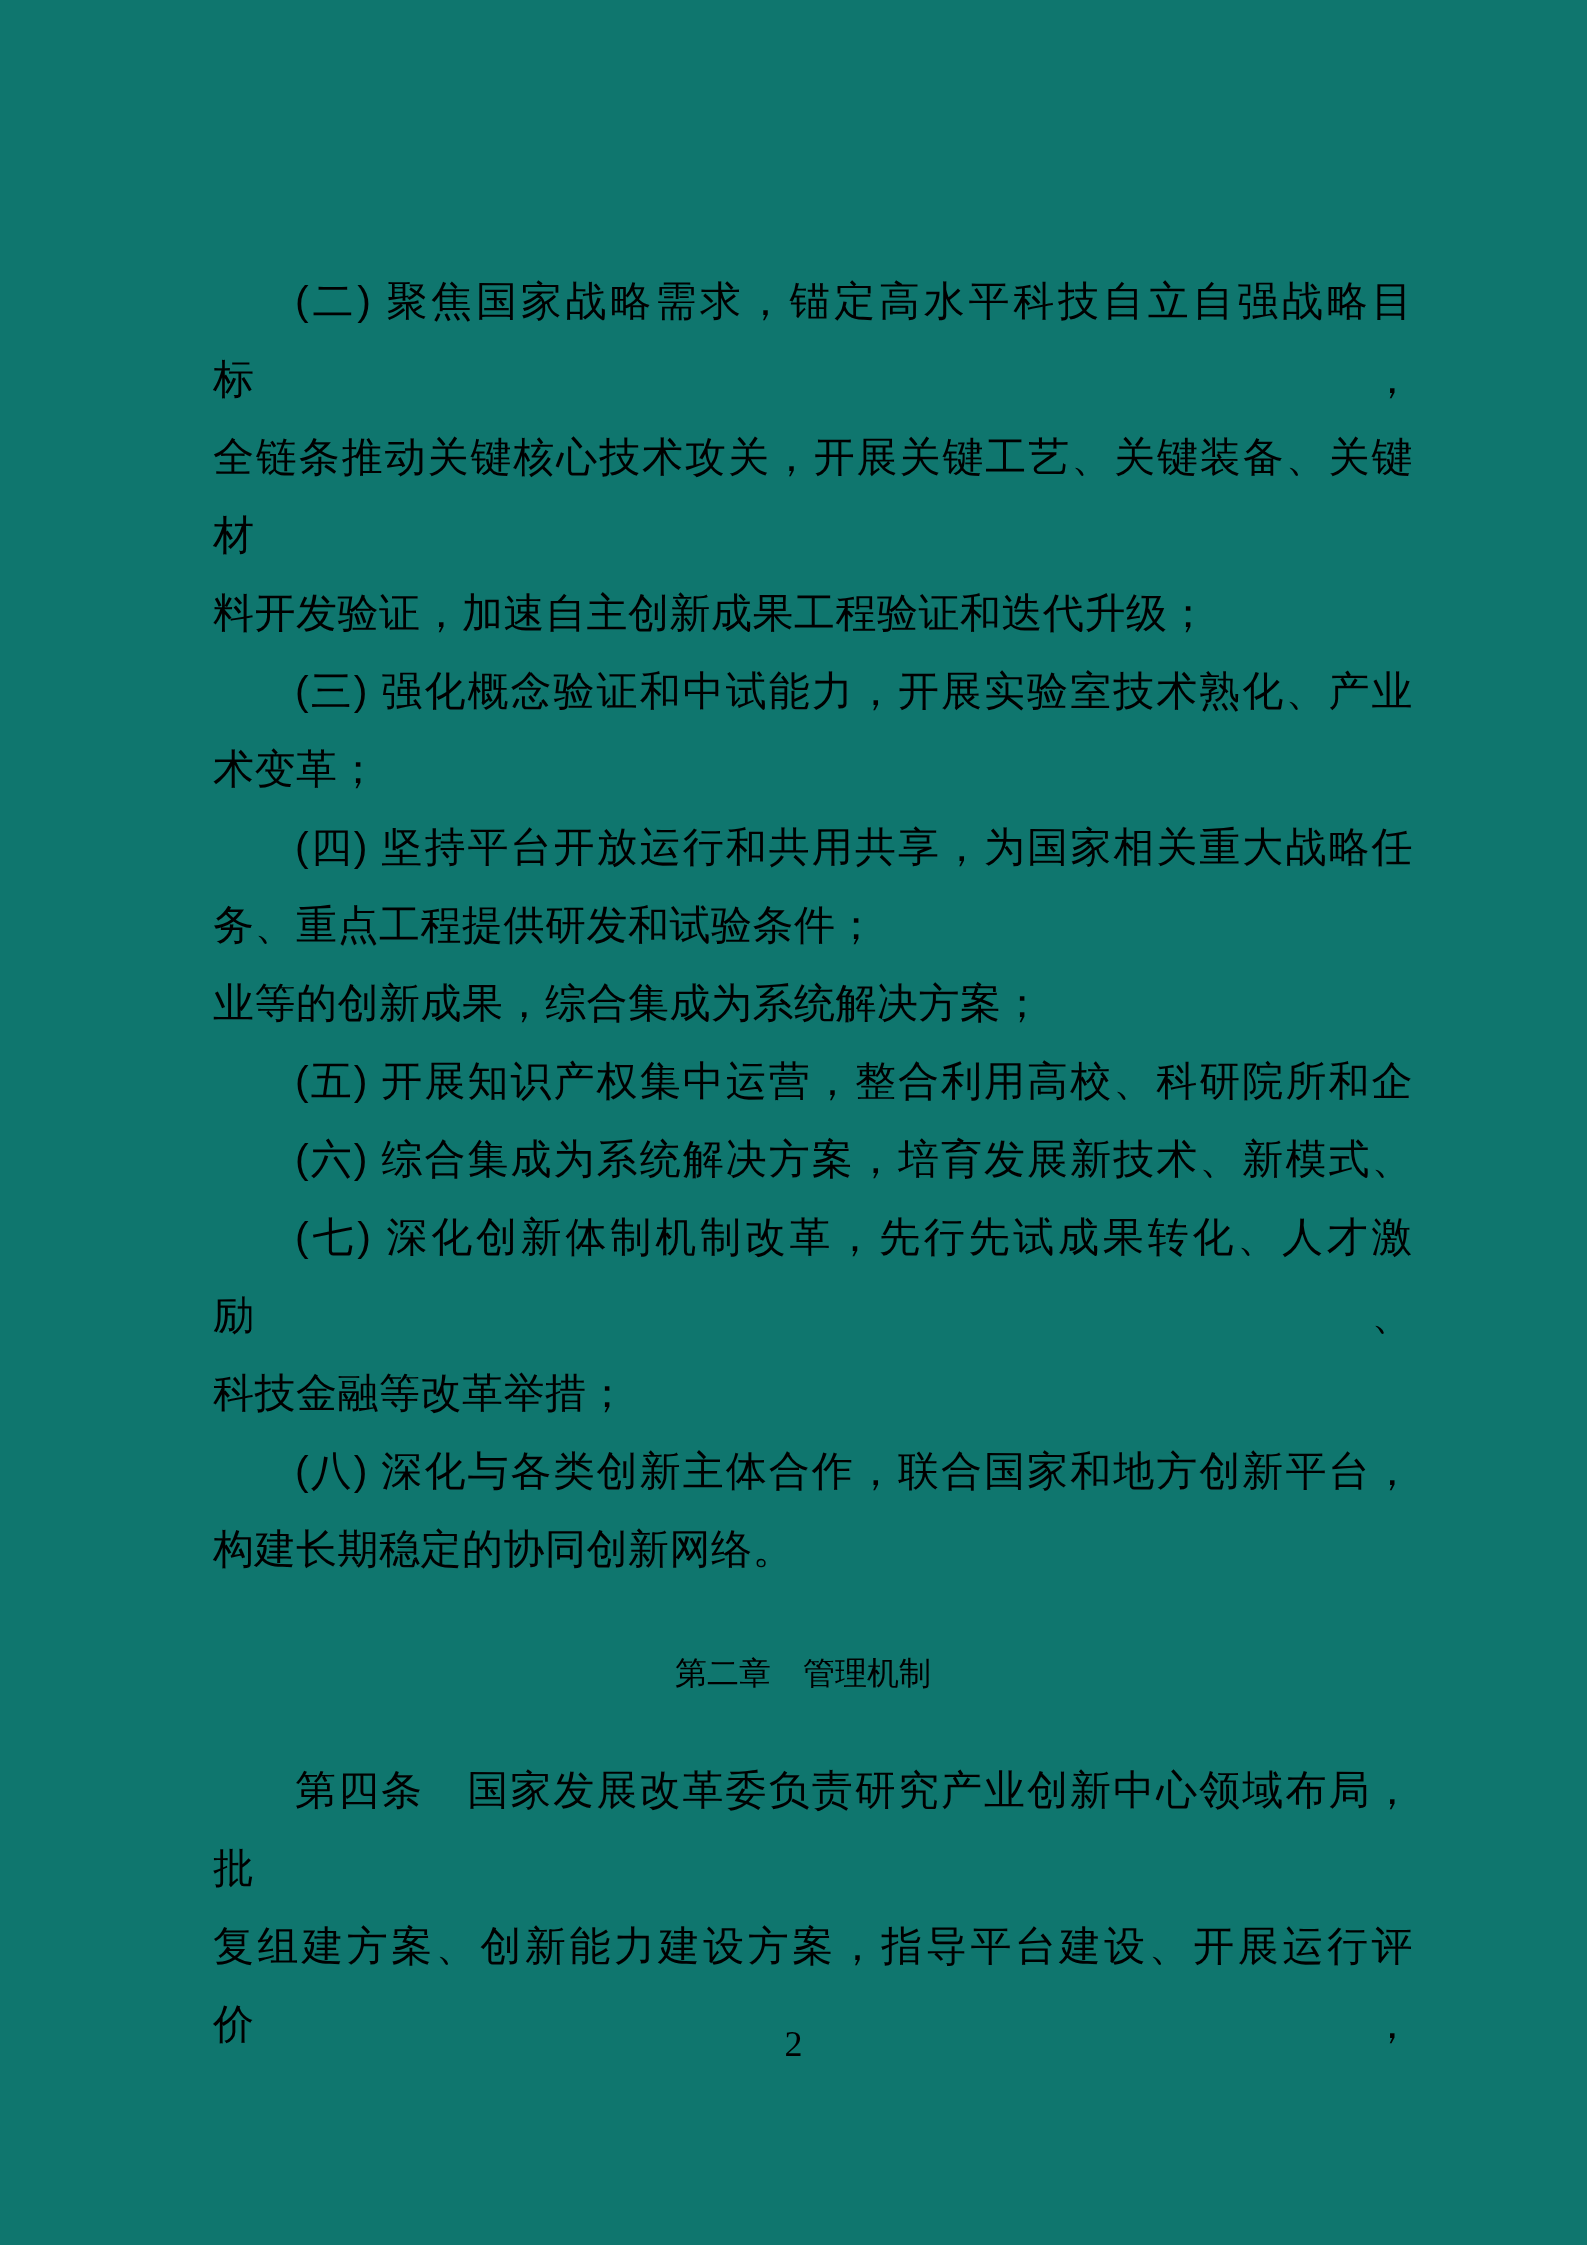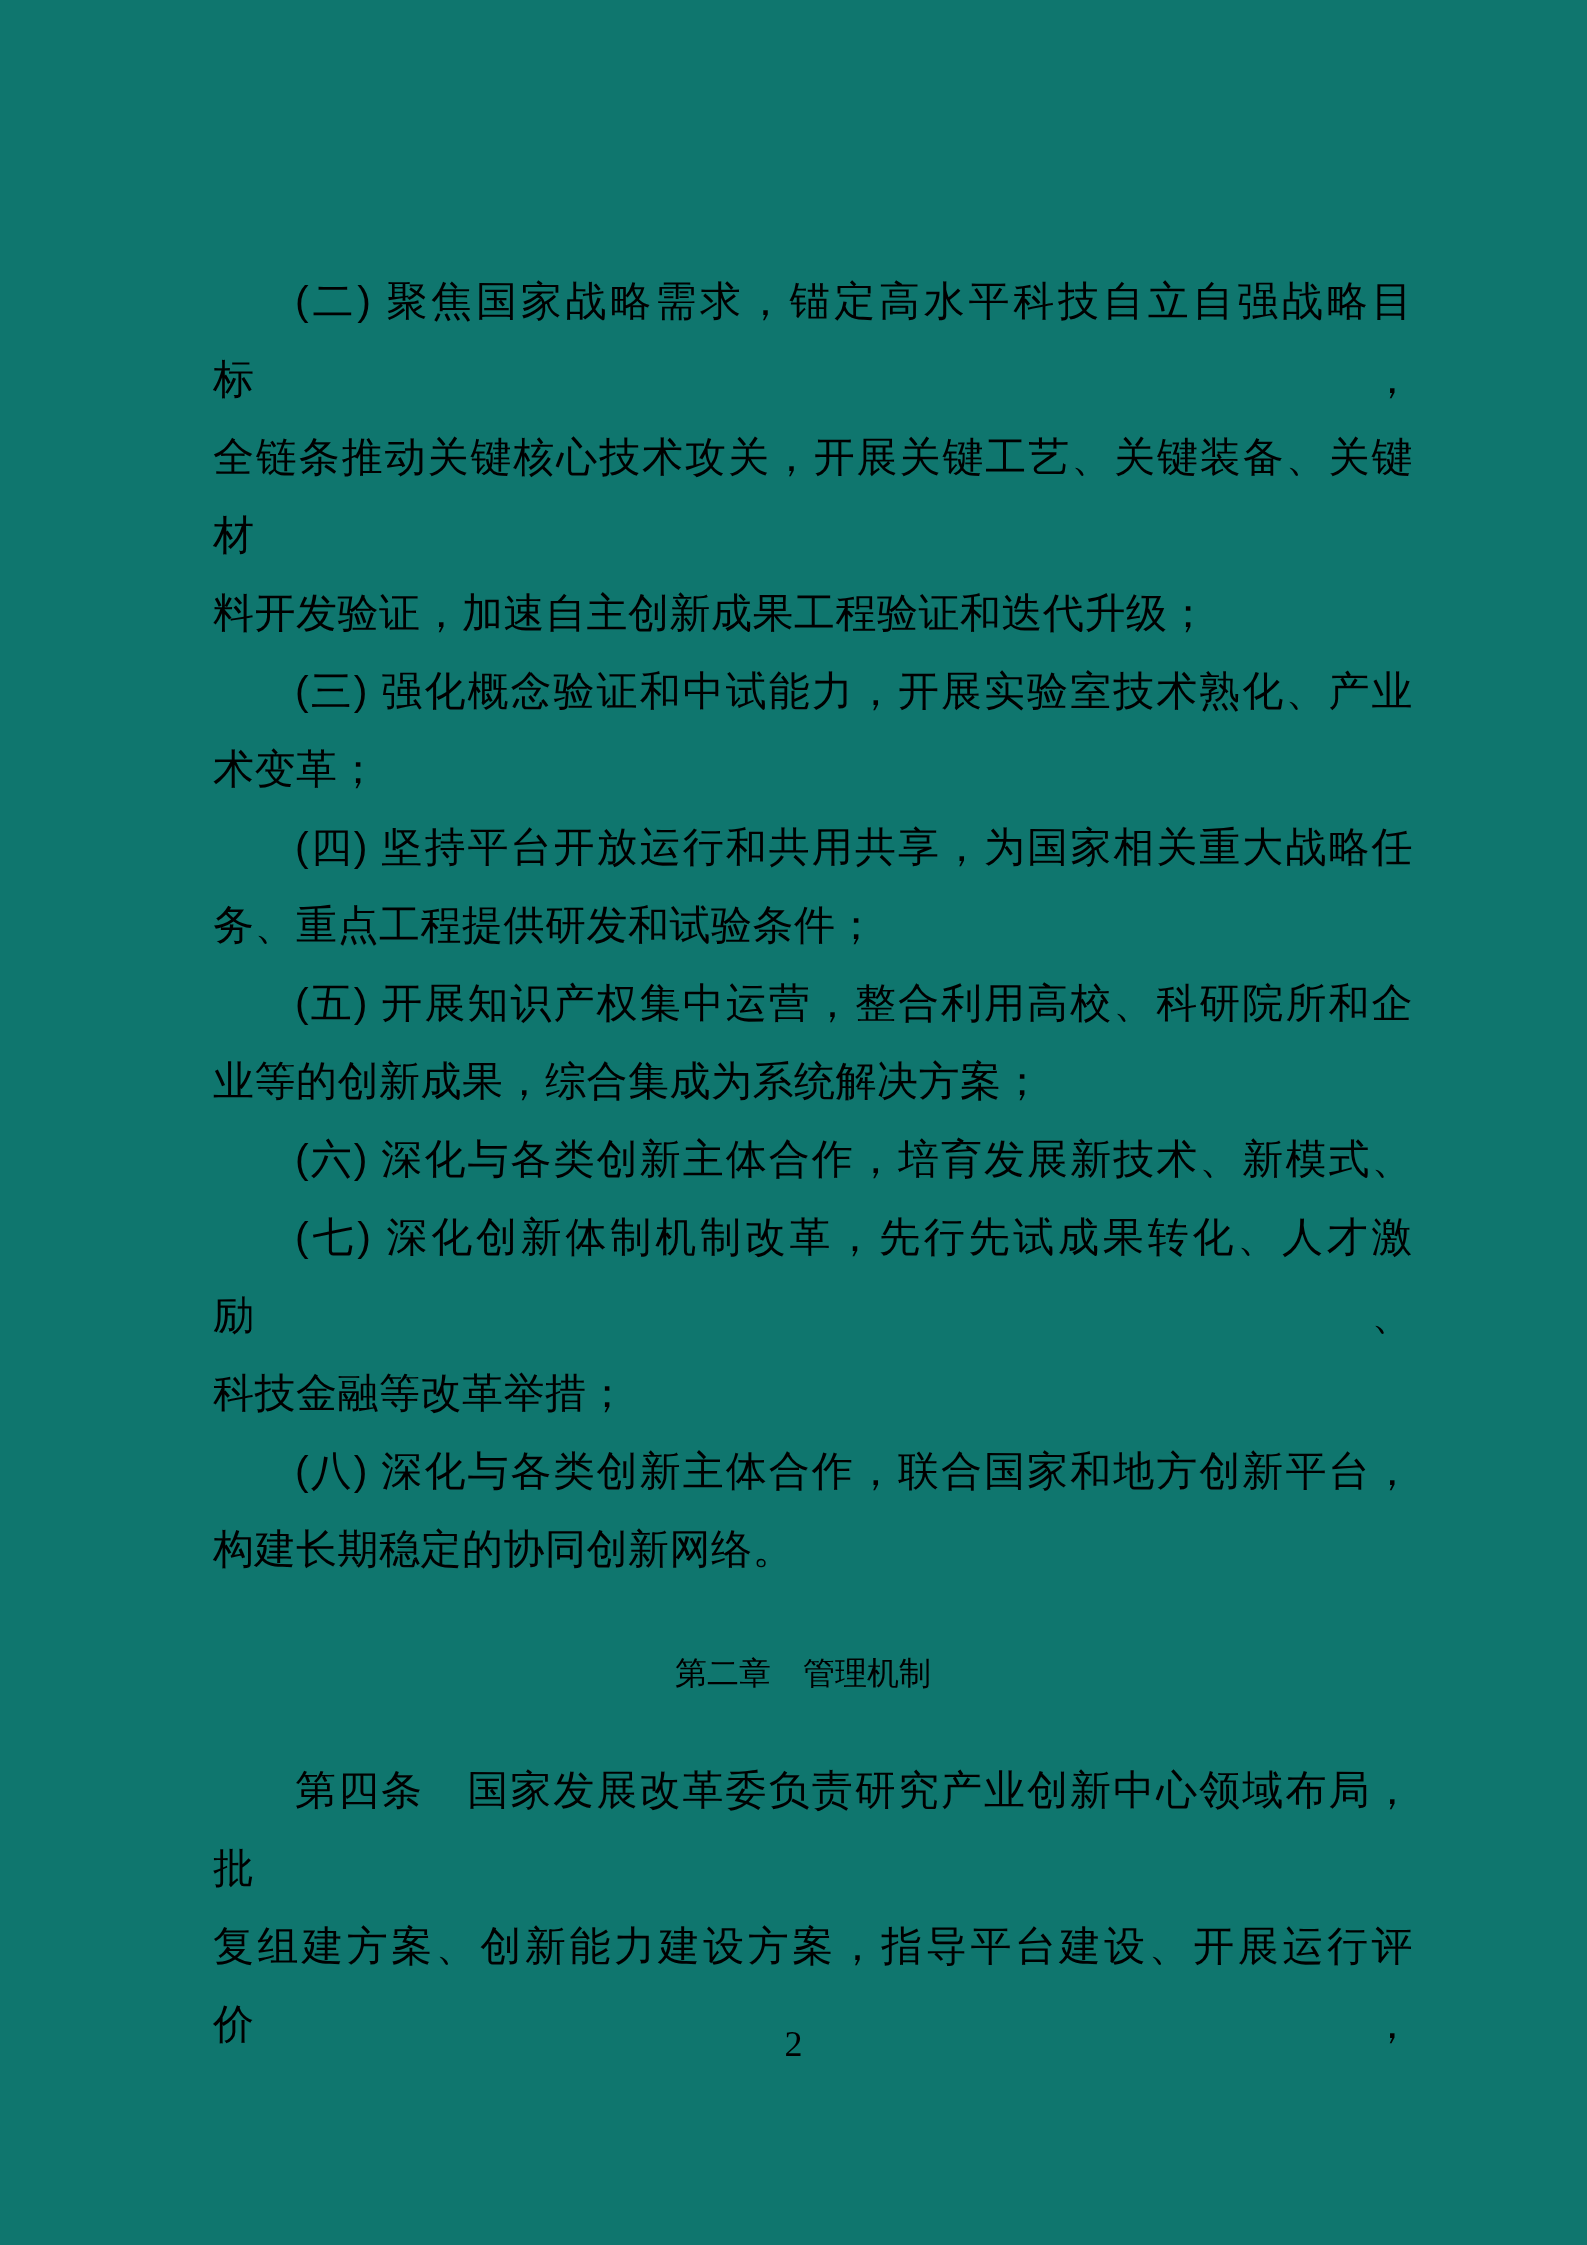--- a/index.html
+++ b/index.html
@@ -68,23 +68,23 @@
 
 <div class="page">
   <div class="content">
     <div class="ln j ind">(二) 聚焦国家战略需求，锚定高水平科技自立自强战略目标，</div>
     <div class="ln j">全链条推动关键核心技术攻关，开展关键工艺、关键装备、关键材</div>
     <div class="ln e">料开发验证，加速自主创新成果工程验证和迭代升级；</div>
     <div class="ln j ind">(三) 强化概念验证和中试能力，开展实验室技术熟化、产业</div>
     <div class="ln e">术变革；</div>
     <div class="ln j ind">(四) 坚持平台开放运行和共用共享，为国家相关重大战略任</div>
     <div class="ln e">务、重点工程提供研发和试验条件；</div>
+    <div class="ln e">业等的创新成果，综合集成为系统解决方案；</div>
     <div class="ln j ind">(五) 开展知识产权集中运营，整合利用高校、科研院所和企</div>
-    <div class="ln e">业等的创新成果，综合集成为系统解决方案；</div>
-    <div class="ln j ind">(六) 深化与各类创新主体合作，培育发展新技术、新模式、</div>
+    <div class="ln j ind">(六) 综合集成为系统解决方案，培育发展新技术、新模式、</div>
     <div class="ln j ind">(七) 深化创新体制机制改革，先行先试成果转化、人才激励、</div>
     <div class="ln e">科技金融等改革举措；</div>
     <div class="ln j ind">(八) 深化与各类创新主体合作，联合国家和地方创新平台，</div>
     <div class="ln e">构建长期稳定的协同创新网络。</div>
 
     <div class="chapter-heading">第二章　管理机制</div>
 
     <div class="ln j ind">第四条　国家发展改革委负责研究产业创新中心领域布局，批</div>
     <div class="ln j">复组建方案、创新能力建设方案，指导平台建设、开展运行评价，</div>
 

